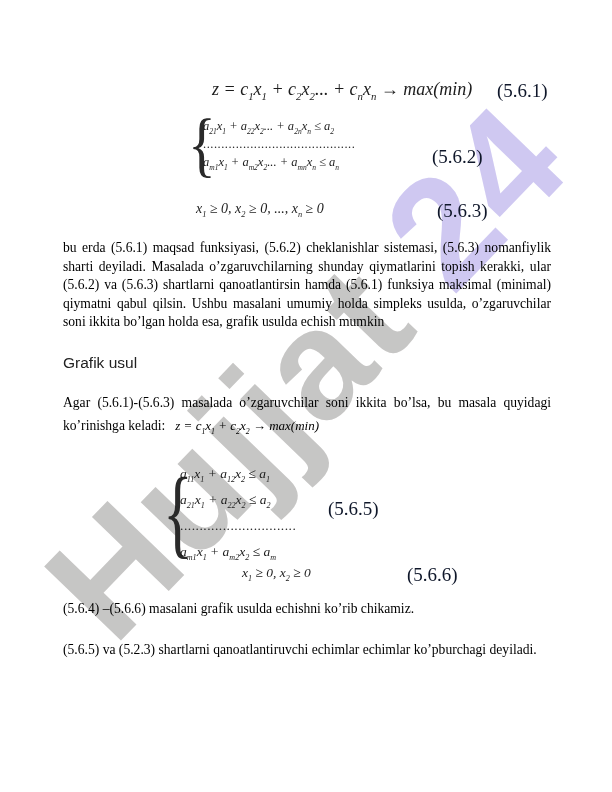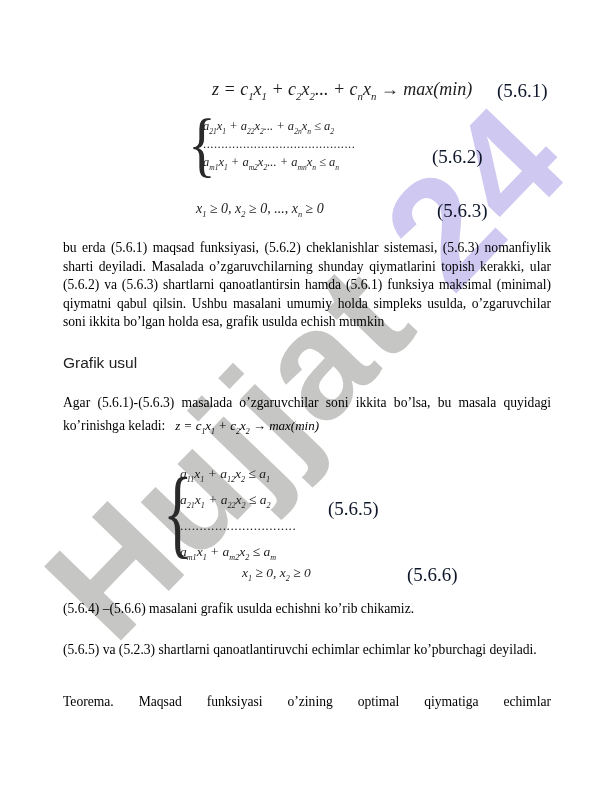--- a/index.html
+++ b/index.html
@@ -127,16 +127,15 @@
 
     <div class="abs" style="left:242px; top:563px;">
       <span class="math" style="font-size:13.5px;">x<sub>1</sub> ≥ 0,  x<sub>2</sub> ≥ 0</span>
     </div>
     <div class="abs eq-label" style="left:407px; top:564px;">(5.6.6)</div>
 
     <div class="abs para" style="left:63px; top:601px; text-align:left;">(5.6.4) –(5.6.6) masalani grafik usulda echishni ko’rib chikamiz.</div>
 
     <div class="abs para" style="left:63px; top:636px; line-height:28px;">(5.6.5) va (5.2.3) shartlarni qanoatlantiruvchi echimlar echimlar ko’pburchagi deyiladi.</div>
 
-    <div class="abs para justify-last" style="left:63px; top:694px;">Teorema. Maqsad funksiyasi o’zining optimal qiymatiga echimlar</div>
 
   </div>
 </div>
 
 </body></html>

